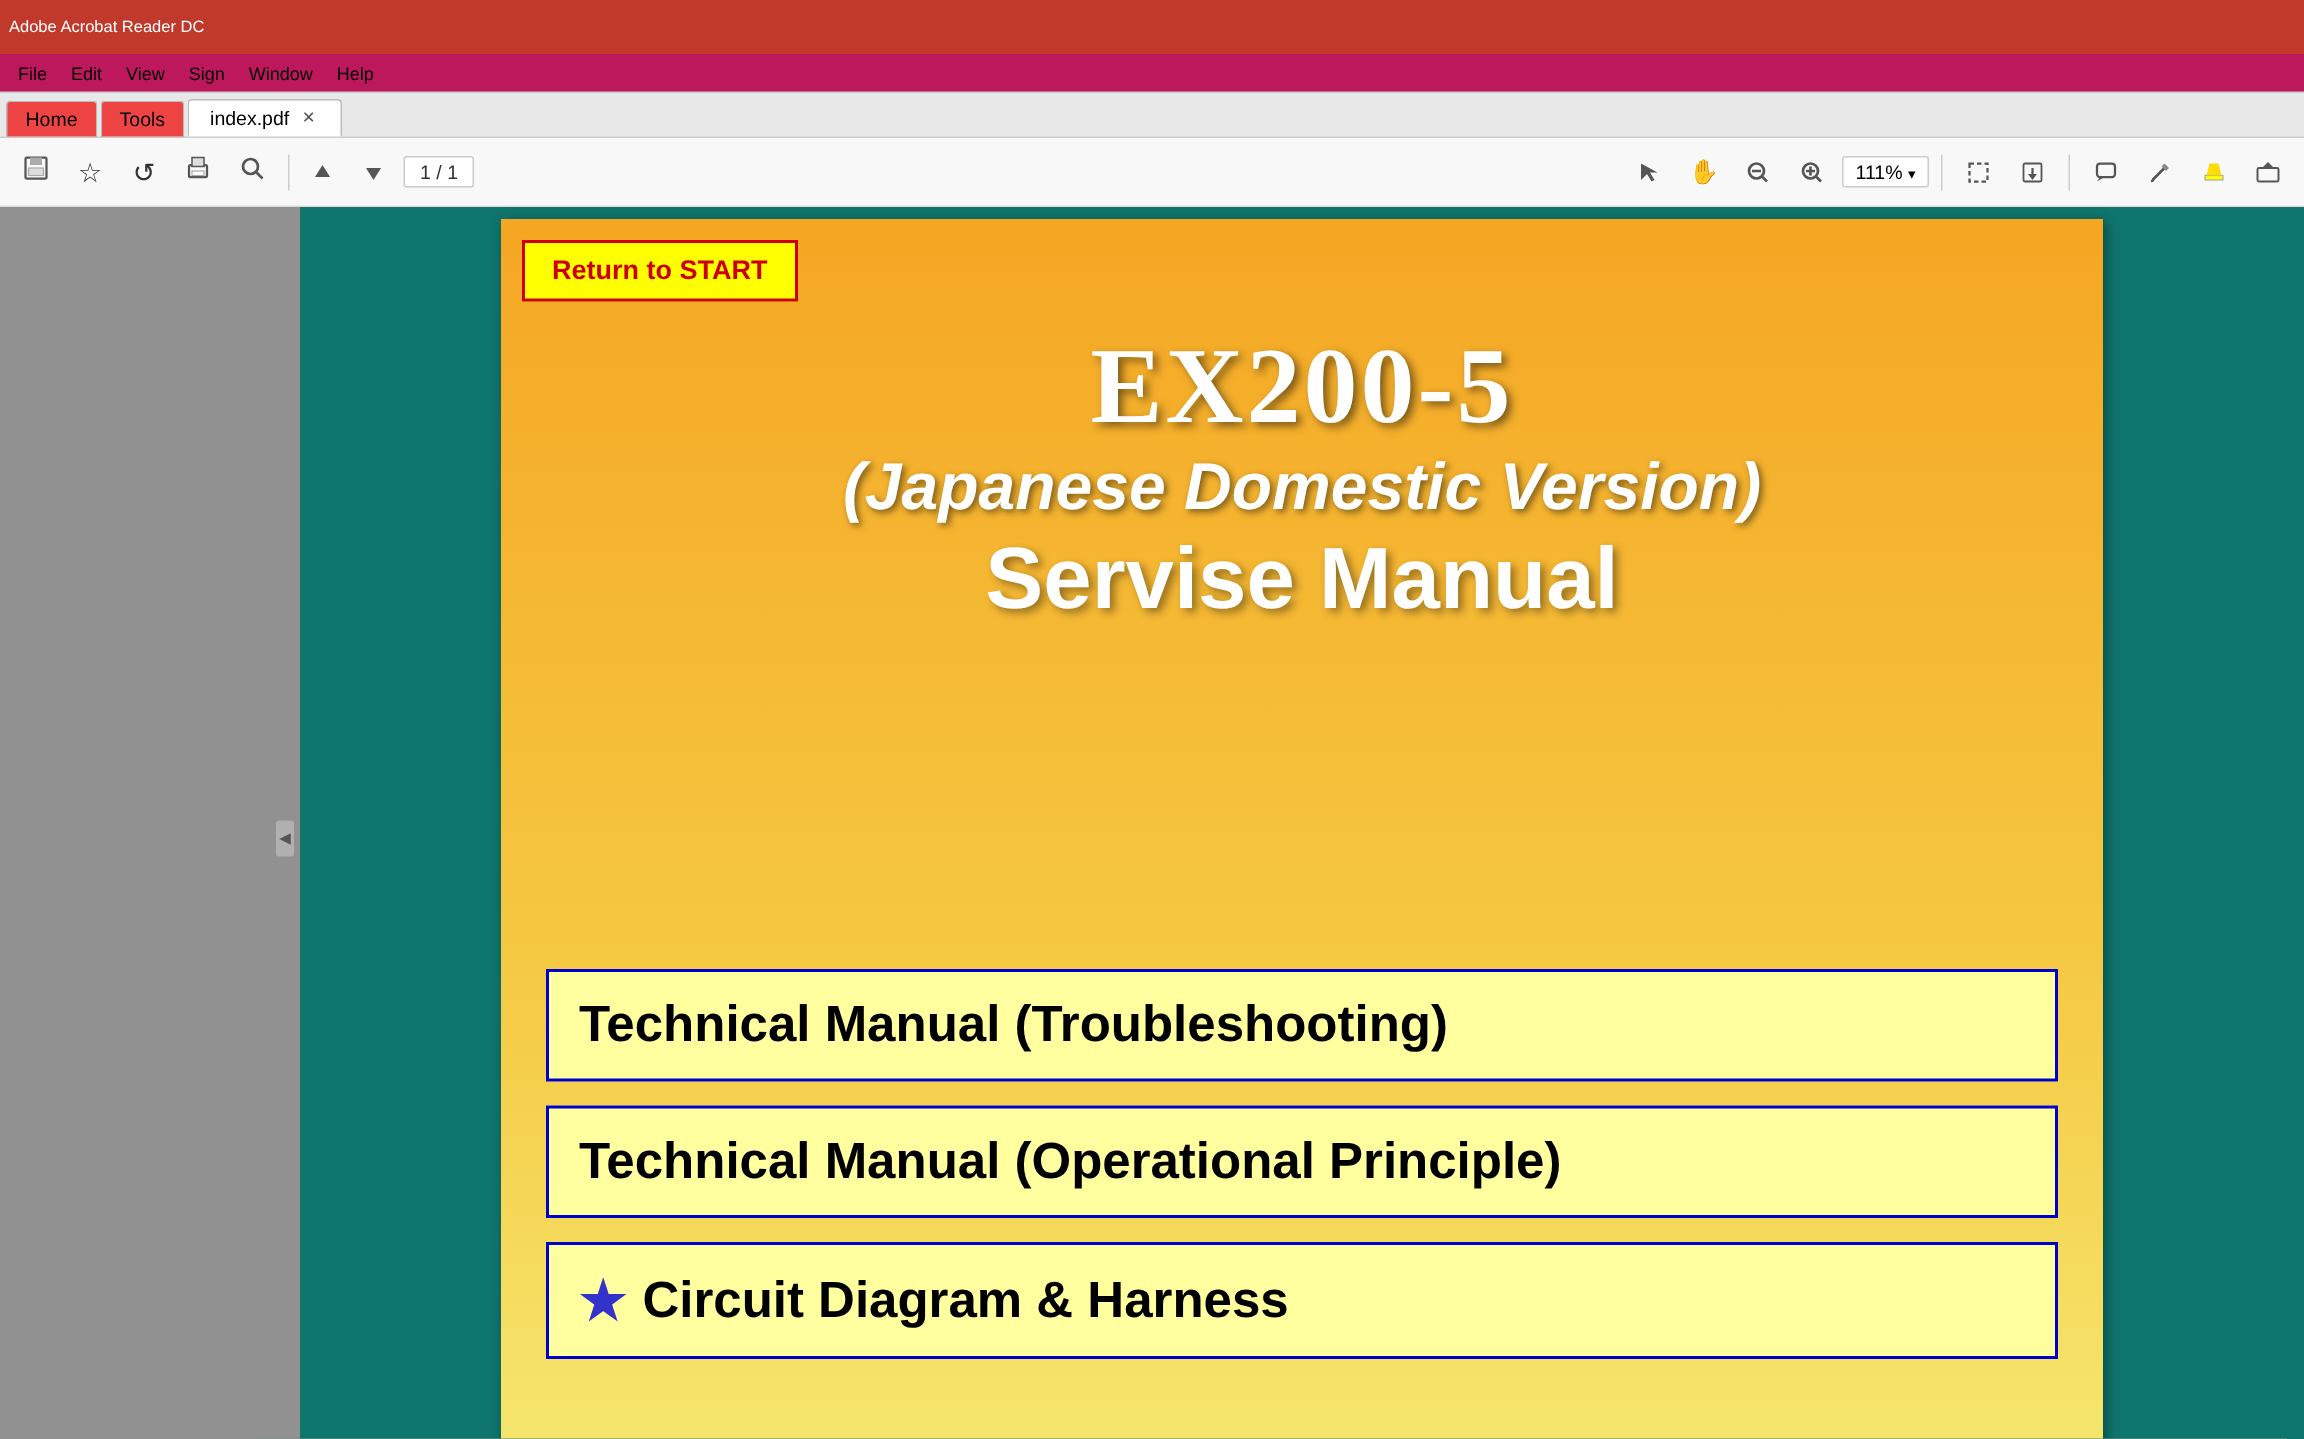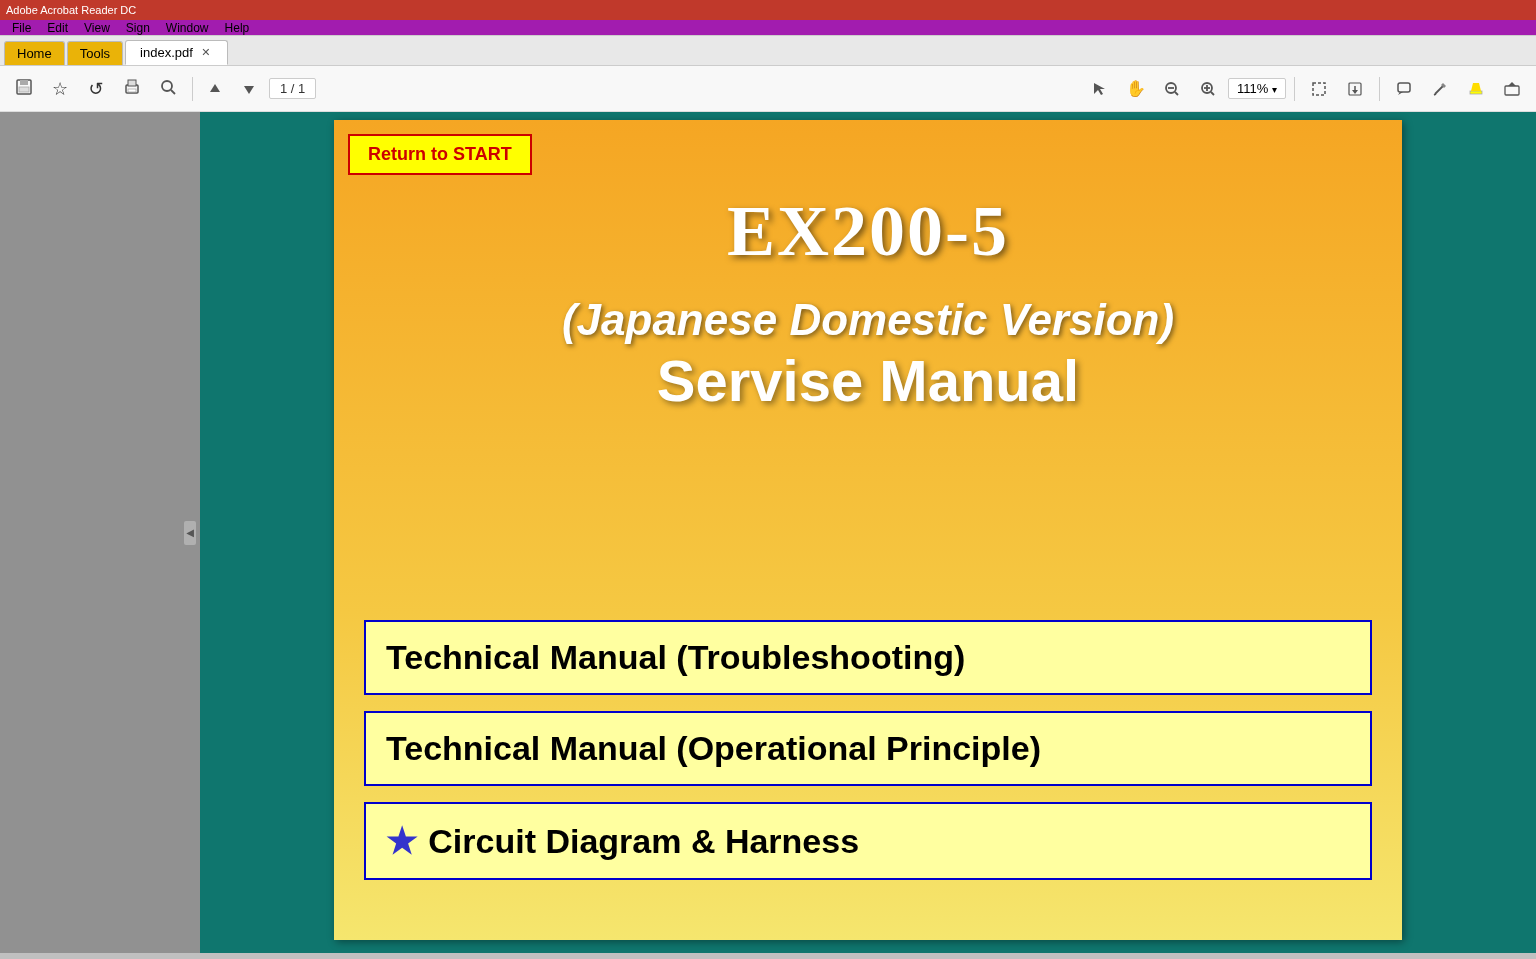--- a/index.html
+++ b/index.html
@@ -1,30 +1,30 @@
 <!DOCTYPE html>
 <html><head>
   <meta charset="utf-8">
   <style>
     * { margin: 0; padding: 0; box-sizing: border-box; }
     body { width: 1536px; height: 959px; overflow: hidden; background: #c0c0c0; font-family: 'Segoe UI', Arial, sans-serif; }
 
     
     .title-bar {
       background: #c0392b;
-      height: 20px;
+      height: 36px;
       display: flex;
       align-items: center;
       padding: 0 6px;
     }
 
     
     .menu-bar {
-      background: #a21caf;
-      height: 16px;
+      background: #be185d;
+      height: 26px;
       display: flex;
       align-items: center;
       padding: 0 4px;
       border-bottom: 1px solid #ccc;
     }
     .menu-item {
       padding: 2px 8px;
       font-size: 12px;
       cursor: pointer;
       color: #000;
@@ -36,21 +36,21 @@
       height: 30px;
       display: flex;
       align-items: flex-end;
       padding: 0 4px;
       border-bottom: 1px solid #ccc;
     }
     .tab-home, .tab-tools {
       padding: 4px 12px;
       font-size: 13px;
       cursor: pointer;
-      background: #eab308;
+      background: #ef4444;
       border: 1px solid #bbb;
       border-bottom: none;
       border-radius: 3px 3px 0 0;
       margin-right: 2px;
     }
     .tab-file {
       padding: 4px 14px;
       font-size: 13px;
       cursor: pointer;
       background: #fff;
@@ -178,21 +178,21 @@
       text-shadow: 3px 3px 6px rgba(0,0,0,0.5);
       font-family: Liberation Serif, serif;
       letter-spacing: 2px;
     }
     .subtitle-line1 {
       font-size: 44px;
       font-weight: bold;
       color: #fff;
       text-shadow: 2px 2px 5px rgba(0,0,0,0.5);
       font-family: Arial, sans-serif;
-      margin-top: 22px;
+      margin-top: 1px;
       font-style: italic;
     }
     .subtitle-line2 {
       font-size: 58px;
       font-weight: 900;
       color: #fff;
       text-shadow: 3px 3px 6px rgba(0,0,0,0.4);
       font-family: Arial, sans-serif;
       margin-top: 2px;
     }

